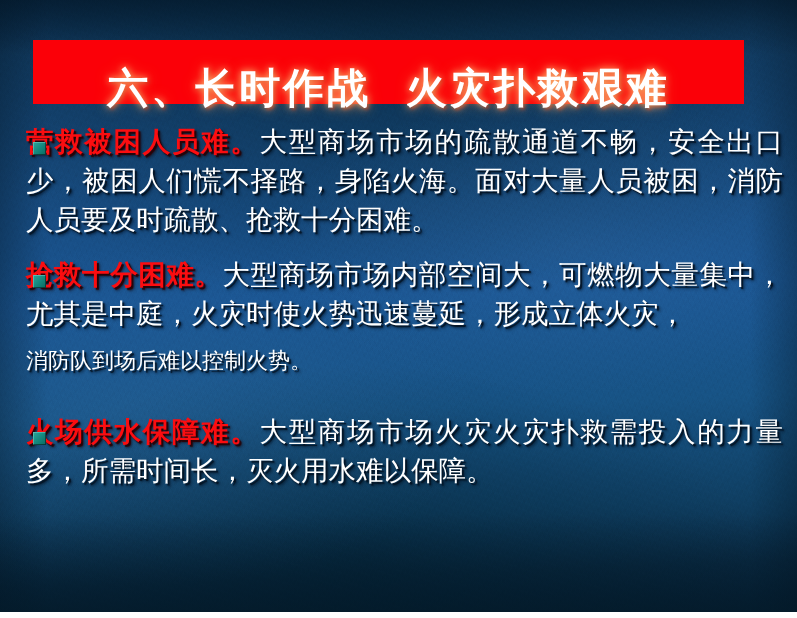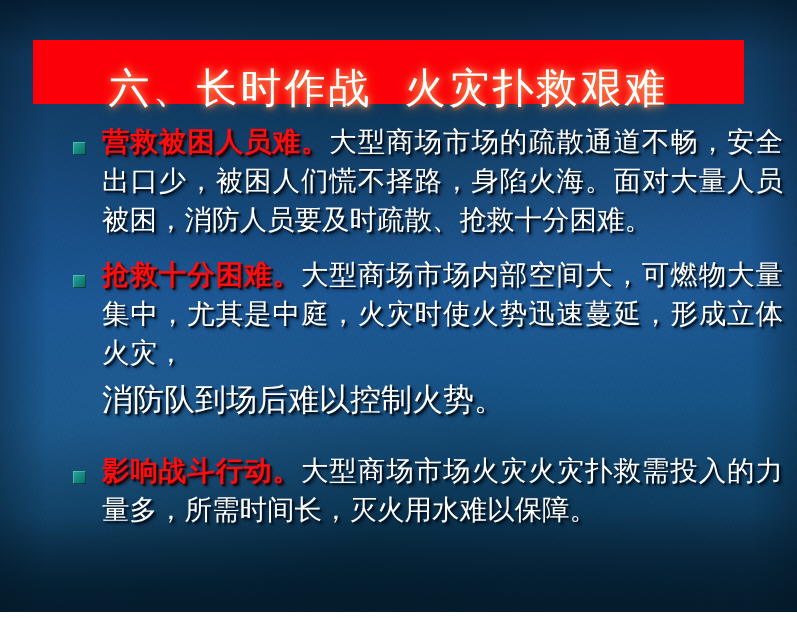--- a/index.html
+++ b/index.html
@@ -60,45 +60,44 @@
     width: 711px;
     height: 64px;
     background: #fb0008;
     display: flex;
     align-items: center;
     justify-content: center;
   }
   #title-text {
     color: #ffffff;
     font-size: 41px;
-    font-weight: normal;
+    font-weight: bold;
     letter-spacing: 3px;
     line-height: 1;
     white-space: pre;
     text-shadow:
       0 0 7px rgba(255,186,120,0.95),
       0 0 14px rgba(255,150,70,0.75),
       2px 2px 3px rgba(180,20,0,0.55);
     margin-top: 32px;
   }
 
   
   #body-area {
     position: absolute;
     left: 0;
     top: 122px;
     width: 797px;
   }
 
   .bullet-block {
     position: relative;
-    padding-left: 62px;
+    padding-left: 26px;
     padding-right: 14px;
     margin-bottom: 4px;
-    margin-left: 40px;
   }
 
   .bullet-marker {
     position: absolute;
     left: 33px;
     top: 20px;
     width: 13px;
     height: 13px;
     background: linear-gradient(135deg, #2aa79c 0%, #13867c 55%, #0c6960 100%);
     box-shadow: inset -1px -1px 0 rgba(0,0,0,0.45), inset 1px 1px 0 rgba(160,240,230,0.35);
@@ -114,21 +113,21 @@
     font-family: "DejaVu Sans", "Liberation Sans", sans-serif;
   }
   .bullet-text .lead {
     color: #fb0d10;
     font-weight: bold;
     text-shadow: 2px 2px 1px rgba(40,0,4,0.95), 3px 3px 3px rgba(20,0,6,0.55);
   }
 
   .tail-line {
     color: #ffffff;
-    font-size: 31px;
+    font-size: 22px;
     line-height: 39px;
     text-shadow: 2px 2px 1px rgba(3,18,34,0.95), 3px 3px 3px rgba(0,10,22,0.6);
     padding-left: 62px;
     margin-top: 8px;
   }
 
   .gap-lg { height: 16px; }
   .gap-md { height: 12px; }
 
   #bottom-edge {
@@ -172,20 +171,20 @@
     </div>
 
     <div class="gap-lg"></div>
 
 
     <div class="gap-md"></div>
 
     <div class="bullet-block">
       <span class="bullet-marker"></span>
       <div class="bullet-text">
-        <span class="lead">影响战斗行动。</span><span>大型商场市场火灾火灾扑救需投入的力量多，所需时间长，灭火用水难以保障。</span>
+        <span class="lead">火场供水保障难。</span><span>大型商场市场火灾火灾扑救需投入的力量多，所需时间长，灭火用水难以保障。</span>
       </div>
     </div>
 
   </div>
 
 </div>
 <div id="bottom-edge"></div>
 
 </body></html>

